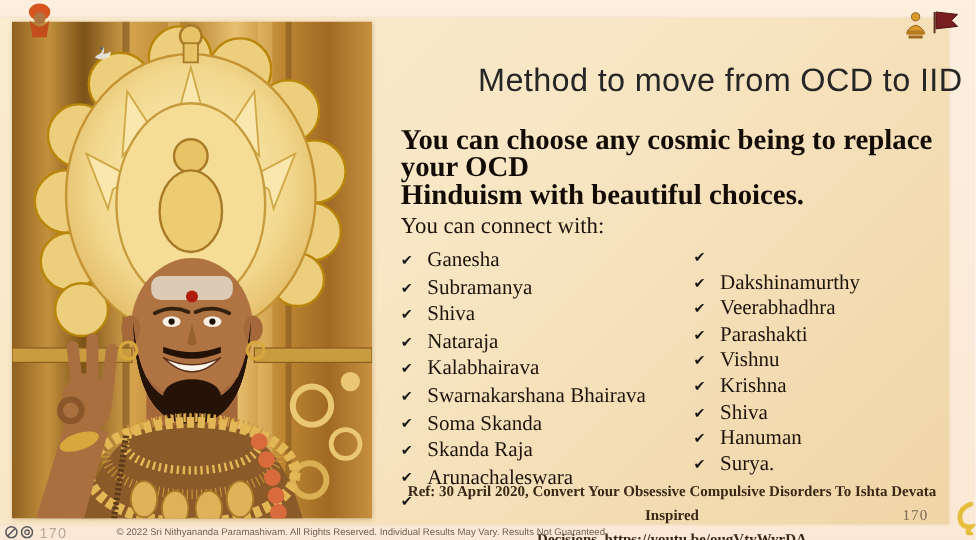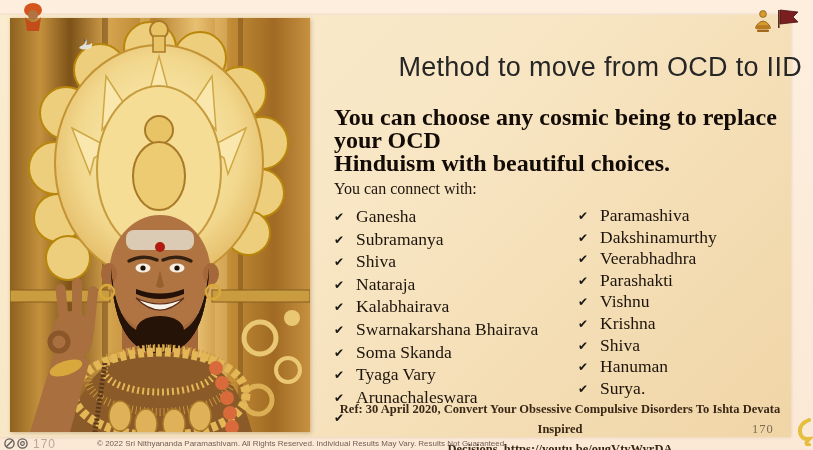--- a/index.html
+++ b/index.html
@@ -26,21 +26,21 @@
   .hdr-icons{position:absolute;right:14px;top:8px;display:flex;gap:4px;align-items:flex-start;}
   
   .title{
     position:absolute;left:352px;top:52px;width:450px;text-align:right;
     font-family:"Liberation Sans",sans-serif;font-size:27px;letter-spacing:.3px;
     color:#262626;
   }
   
   .content{position:absolute;left:334px;top:106px;width:462px;color:#17100a;}
   .lead b{display:block;font-size:24px;line-height:23px;color:#120b06;}
-  .connect{font-size:16px;line-height:24px;margin-top:2px;color:#1d140c;}
+  .connect{font-size:19px;line-height:24px;margin-top:2px;color:#1d140c;}
   .cols{display:flex;margin-top:5px;}
   .col{list-style:none;margin:0;padding:0;}
   .col-left{width:244px;}
   .col-right{flex:1;}
   .col li{display:flex;align-items:baseline;font-size:17.5px;line-height:20.6px;color:#1d140c;}
   .col-right li{line-height:19.6px;}
   .chk{font-size:12px;margin-right:12px;position:relative;top:-1px;color:#171717;}
   
   .ref{
     position:absolute;left:330px;top:399px;width:460px;text-align:center;
@@ -245,34 +245,33 @@
         <li>
         <span class="chk">✔</span>
         <span>Swarnakarshana Bhairava</span>
       </li>
         <li>
         <span class="chk">✔</span>
         <span>Soma Skanda</span>
       </li>
         <li>
         <span class="chk">✔</span>
-        <span>Tyaga Vary</span>
+        <span>Skanda Raja</span>
       </li>
         <li>
         <span class="chk">✔</span>
         <span>Arunachaleswara</span>
       </li>
         <li>
         <span class="chk">✔</span>
       </li>
       </ul>
     <ul class="col col-right">
         <li>
         <span class="chk">✔</span>
-        <span>Paramashiva</span>
       </li>
         <li>
         <span class="chk">✔</span>
         <span>Dakshinamurthy</span>
       </li>
         <li>
         <span class="chk">✔</span>
         <span>Veerabhadhra</span>
       </li>
         <li>

